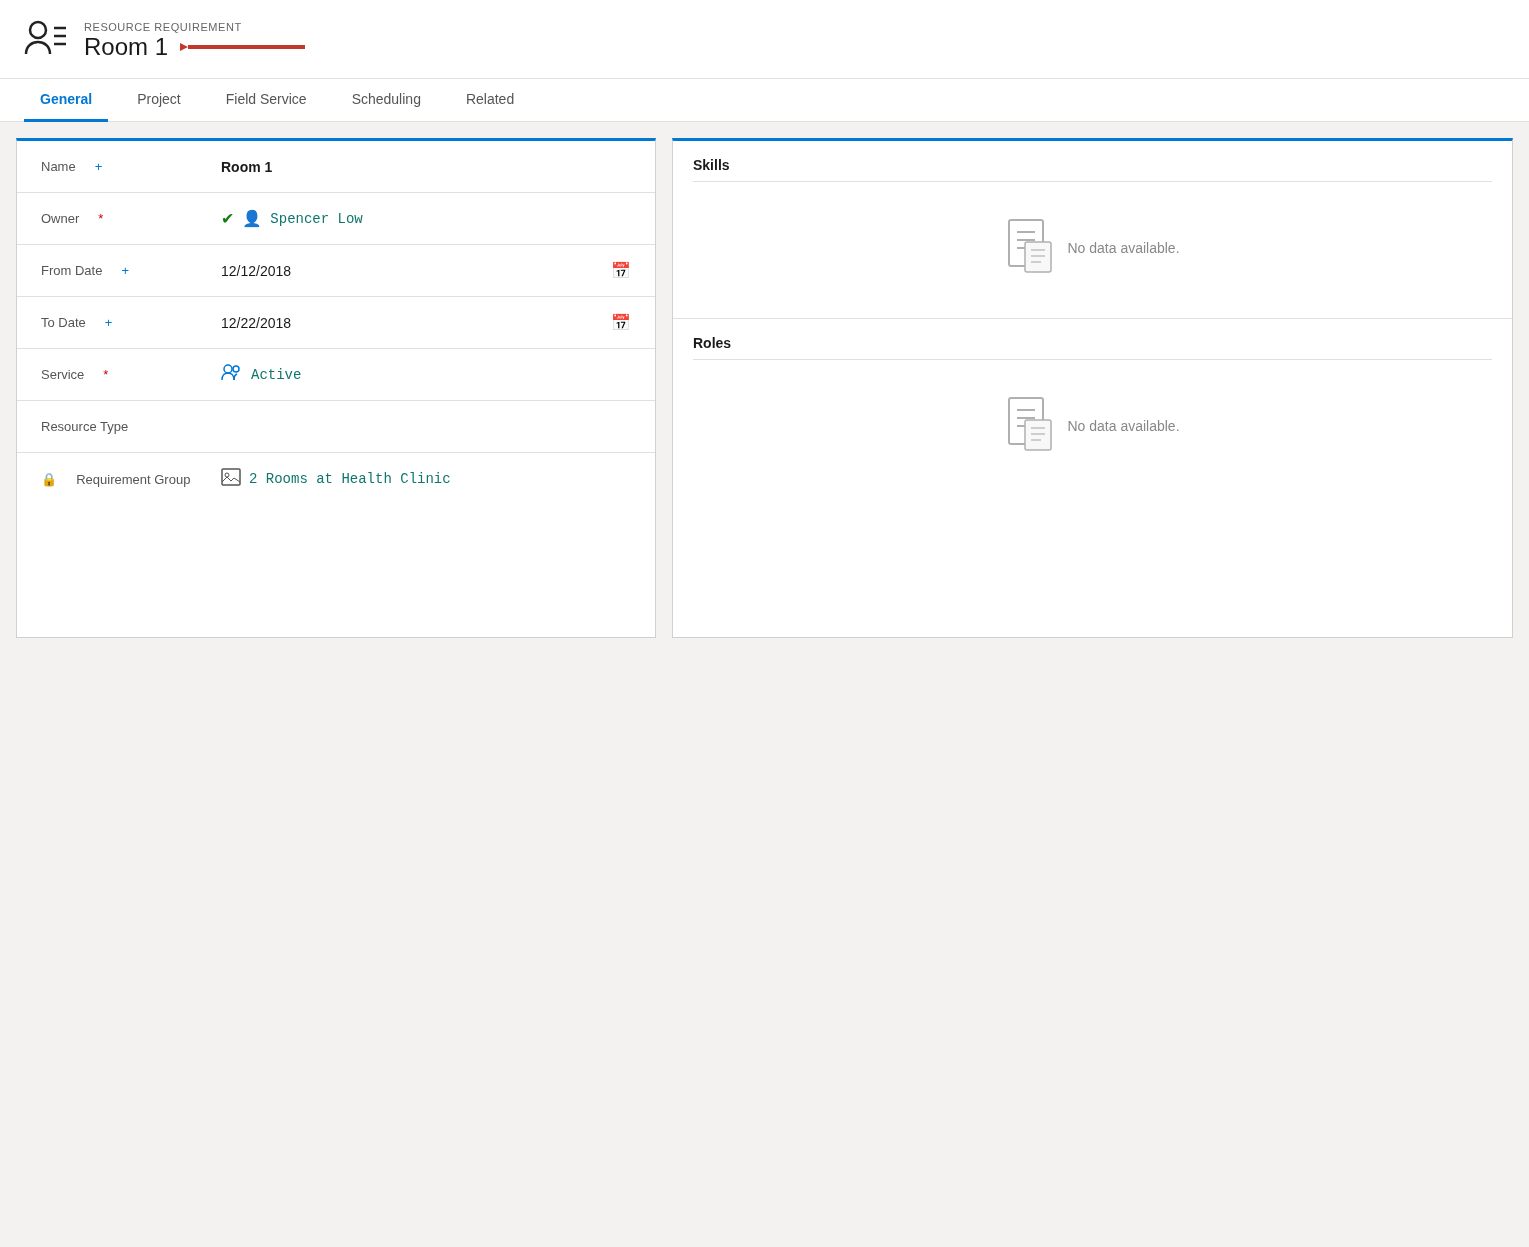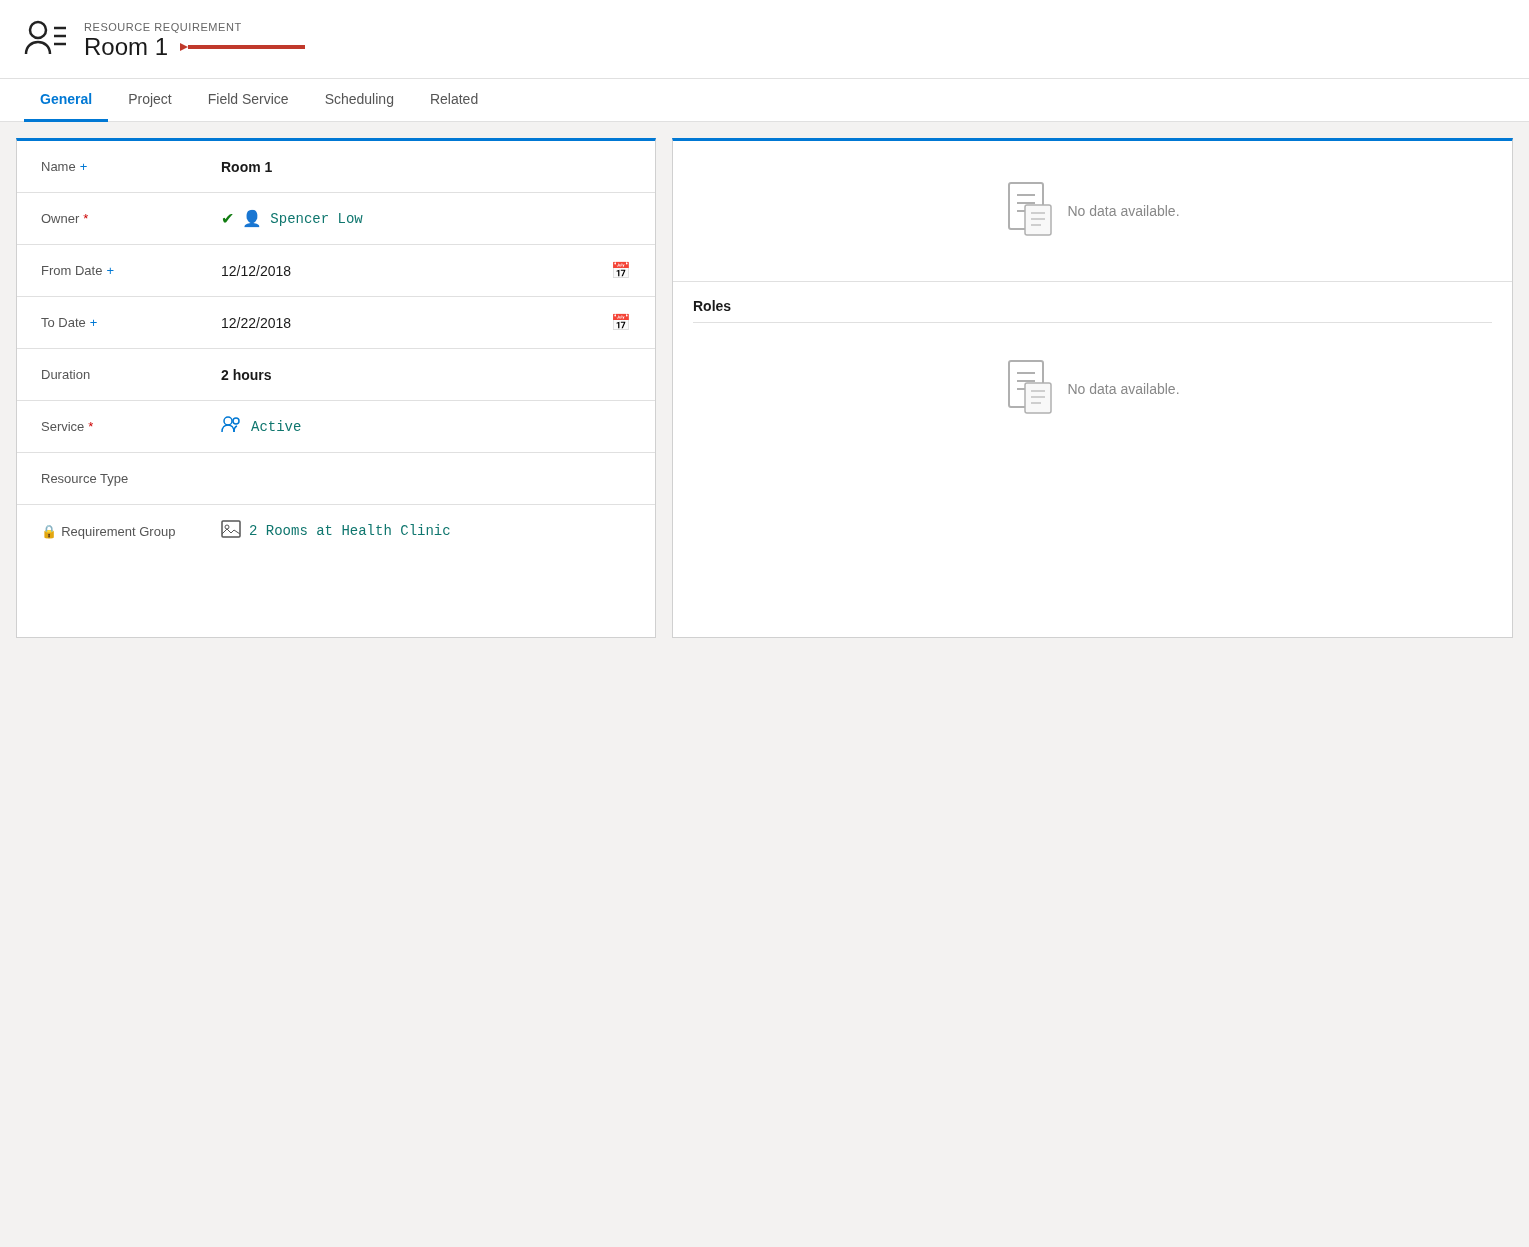--- a/index.html
+++ b/index.html
@@ -43,21 +43,21 @@
     .header-title {
       font-size: 24px;
       font-weight: 400;
       color: #1a1a1a;
     }
 
     
     .tabs-bar {
       background: #fff;
       display: flex;
-      gap: 4px;
+      gap: 13px;
       padding: 0 24px;
       border-bottom: 1px solid #e0e0e0;
     }
     .tab {
       padding: 12px 16px;
       cursor: pointer;
       color: #555;
       font-size: 14px;
       border-bottom: 3px solid transparent;
       margin-bottom: -1px;
@@ -96,21 +96,21 @@
     }
     .form-row:last-child {
       border-bottom: none;
     }
     .field-label {
       flex: 0 0 180px;
       color: #555;
       font-size: 13px;
       display: flex;
       align-items: center;
-      gap: 4px;
+      gap: 19px;
     }
     .field-label .lock-icon {
       font-size: 13px;
       color: #666;
     }
     .required-star {
       color: #c00;
       font-size: 13px;
     }
     .required-blue {
@@ -299,26 +299,20 @@
         <span class="required-blue">+</span>
       </div>
       <div class="field-value">
         <div class="date-row">
           <span class="date-text">12/22/2018</span>
           <span class="calendar-icon">📅</span>
         </div>
       </div>
     </div>
 
-    <div class="form-row">
-      <div class="field-label">
-        <span>Duration</span>
-      </div>
-      <div class="field-value bold">2 hours</div>
-    </div>
 
 
     <div class="form-row">
       <div class="field-label">
         <span>Service</span>
         <span class="required-star">*</span>
       </div>
       <div class="field-value">
 
         <span class="status-icon">
@@ -354,20 +348,21 @@
         </span>
         <a class="link">2 Rooms at Health Clinic</a>
       </div>
     </div>
 
   </div>
 
   <div class="right-panel">
 
     <div class="panel-section">
+      <div class="section-title">Skills</div>
       <div class="no-data-area">
         <svg class="doc-icon-svg" viewBox="0 0 52 60" fill="none" xmlns="http://www.w3.org/2000/svg">
           <rect x="4" y="2" width="34" height="46" rx="2" stroke="#b0b0b0" stroke-width="2" fill="none"></rect>
           <line x1="12" y1="14" x2="30" y2="14" stroke="#b0b0b0" stroke-width="2"></line>
           <line x1="12" y1="22" x2="30" y2="22" stroke="#b0b0b0" stroke-width="2"></line>
           <line x1="12" y1="30" x2="24" y2="30" stroke="#b0b0b0" stroke-width="2"></line>
           <rect x="20" y="24" width="26" height="30" rx="2" stroke="#b0b0b0" stroke-width="1.5" fill="#f8f8f8"></rect>
           <line x1="26" y1="32" x2="40" y2="32" stroke="#c0c0c0" stroke-width="1.5"></line>
           <line x1="26" y1="38" x2="40" y2="38" stroke="#c0c0c0" stroke-width="1.5"></line>
           <line x1="26" y1="44" x2="36" y2="44" stroke="#c0c0c0" stroke-width="1.5"></line>

